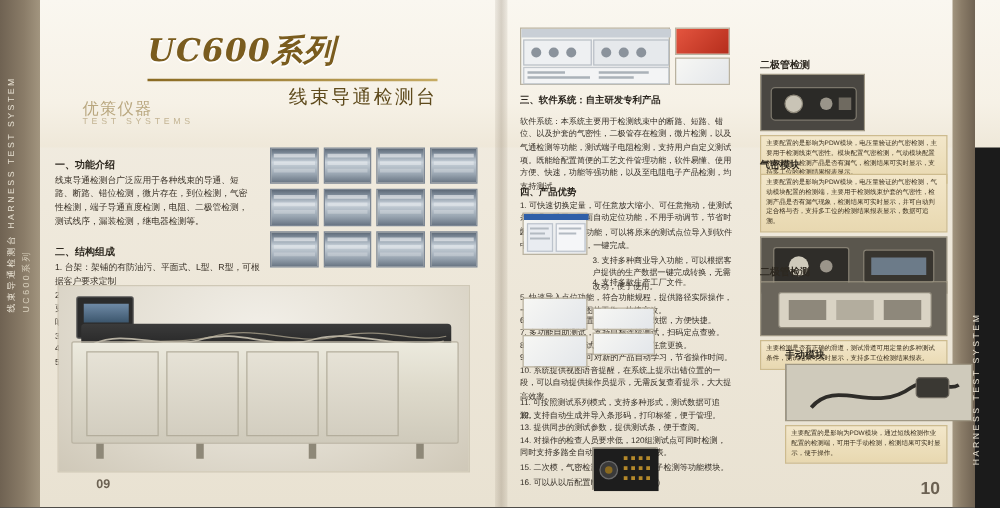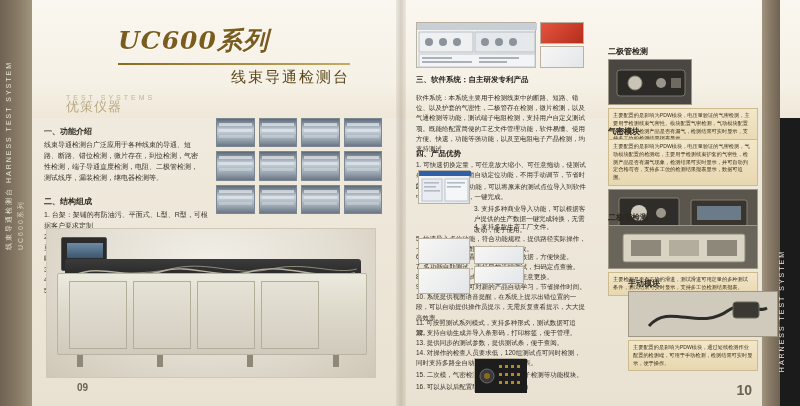--- a/index.html
+++ b/index.html
@@ -47,21 +47,21 @@
     margin:6px 0 3px 0; height:2px; width:232px;
     background:linear-gradient(90deg,#8a6a22,#c6ab63);
   }
   .title-sub {
     font-family:"DejaVu Serif", serif;
     font-size:15px; color:#5e4a1c; letter-spacing:2px;
     text-align:right; width:232px;
   }
   .brand {
     position:absolute; left:66px; top:78px;
-    font-size:13px; color:#b9a77f; letter-spacing:1px;margin-top:20px;
+    font-size:13px; color:#b9a77f; letter-spacing:1px;
   }
   .brand-en {
     position:absolute; left:66px; top:94px;
     font-size:7px; color:#c3b493; letter-spacing:3px;
   }
 
   .sec {
     position:absolute;
     font-size:7px; line-height:1.55; color:#3a3228;
   }

